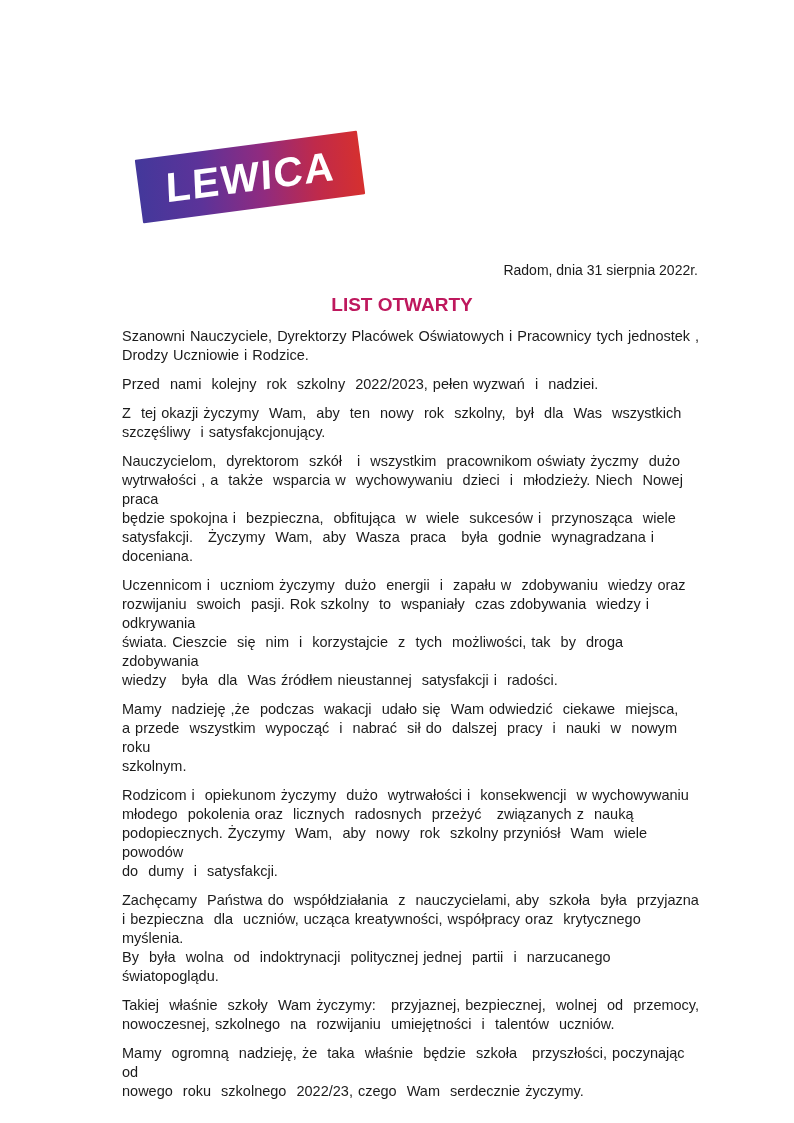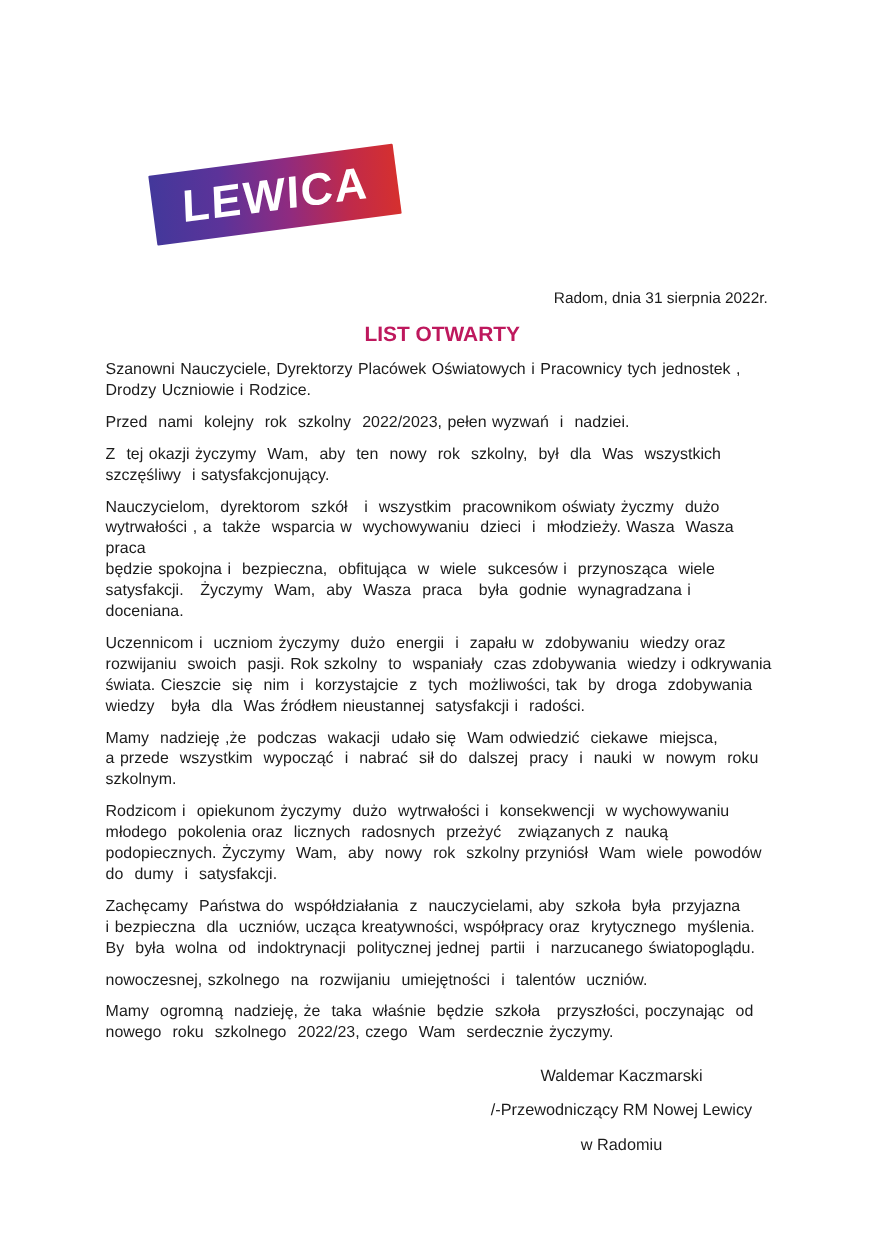--- a/index.html
+++ b/index.html
@@ -39,21 +39,21 @@
   }
   .title {
     margin-top:13px;
     text-align:center;
     font-weight:bold;
     font-size:19px;
     line-height:24px;
     color:#be185d;
   }
   
-  .body-text { margin-top:10px; }
+  .body-text { margin-top:10px;margin-left:26px; }
   .para { margin:0 0 10px 0; }
   .line {
     font-size:14.5px;
     line-height:19px;
     white-space:pre-wrap;
     word-spacing:1px;
   }
   
   .signature {
     width:380px;
@@ -86,21 +86,21 @@
       </div>
       <div class="para">
         <div class="line">Przed  nami  kolejny  rok  szkolny  2022/2023, pełen wyzwań  i  nadziei.</div>
       </div>
       <div class="para">
         <div class="line">Z  tej okazji życzymy  Wam,  aby  ten  nowy  rok  szkolny,  był  dla  Was  wszystkich</div>
         <div class="line">szczęśliwy  i satysfakcjonujący.</div>
       </div>
       <div class="para">
         <div class="line">Nauczycielom,  dyrektorom  szkół   i  wszystkim  pracownikom oświaty życzmy  dużo</div>
-        <div class="line">wytrwałości , a  także  wsparcia w  wychowywaniu  dzieci  i  młodzieży. Wasza  Wasza  praca</div>
+        <div class="line">wytrwałości , a  także  wsparcia w  wychowywaniu  dzieci  i  młodzieży. Niech  Nowej  praca</div>
         <div class="line">będzie spokojna i  bezpieczna,  obfitująca  w  wiele  sukcesów i  przynosząca  wiele</div>
         <div class="line">satysfakcji.   Życzymy  Wam,  aby  Wasza  praca   była  godnie  wynagradzana i  doceniana.</div>
       </div>
       <div class="para">
         <div class="line">Uczennicom i  uczniom życzymy  dużo  energii  i  zapału w  zdobywaniu  wiedzy oraz</div>
         <div class="line">rozwijaniu  swoich  pasji. Rok szkolny  to  wspaniały  czas zdobywania  wiedzy i odkrywania</div>
         <div class="line">świata. Cieszcie  się  nim  i  korzystajcie  z  tych  możliwości, tak  by  droga  zdobywania</div>
         <div class="line">wiedzy   była  dla  Was źródłem nieustannej  satysfakcji i  radości.</div>
       </div>
       <div class="para">
@@ -113,20 +113,21 @@
         <div class="line">młodego  pokolenia oraz  licznych  radosnych  przeżyć   związanych z  nauką</div>
         <div class="line">podopiecznych. Życzymy  Wam,  aby  nowy  rok  szkolny przyniósł  Wam  wiele  powodów</div>
         <div class="line">do  dumy  i  satysfakcji.</div>
       </div>
       <div class="para">
         <div class="line">Zachęcamy  Państwa do  współdziałania  z  nauczycielami, aby  szkoła  była  przyjazna</div>
         <div class="line">i bezpieczna  dla  uczniów, ucząca kreatywności, współpracy oraz  krytycznego  myślenia.</div>
         <div class="line">By  była  wolna  od  indoktrynacji  politycznej jednej  partii  i  narzucanego światopoglądu.</div>
       </div>
       <div class="para">
+        <div class="line">Takiej  właśnie  szkoły  Wam życzymy:   przyjaznej, bezpiecznej,  wolnej  od  przemocy,</div>
         <div class="line">nowoczesnej, szkolnego  na  rozwijaniu  umiejętności  i  talentów  uczniów.</div>
       </div>
       <div class="para">
         <div class="line">Mamy  ogromną  nadzieję, że  taka  właśnie  będzie  szkoła   przyszłości, poczynając  od</div>
         <div class="line">nowego  roku  szkolnego  2022/23, czego  Wam  serdecznie życzymy.</div>
       </div>
     </div>
 
   <div class="signature">
     <div class="sig-line">Waldemar Kaczmarski</div>

